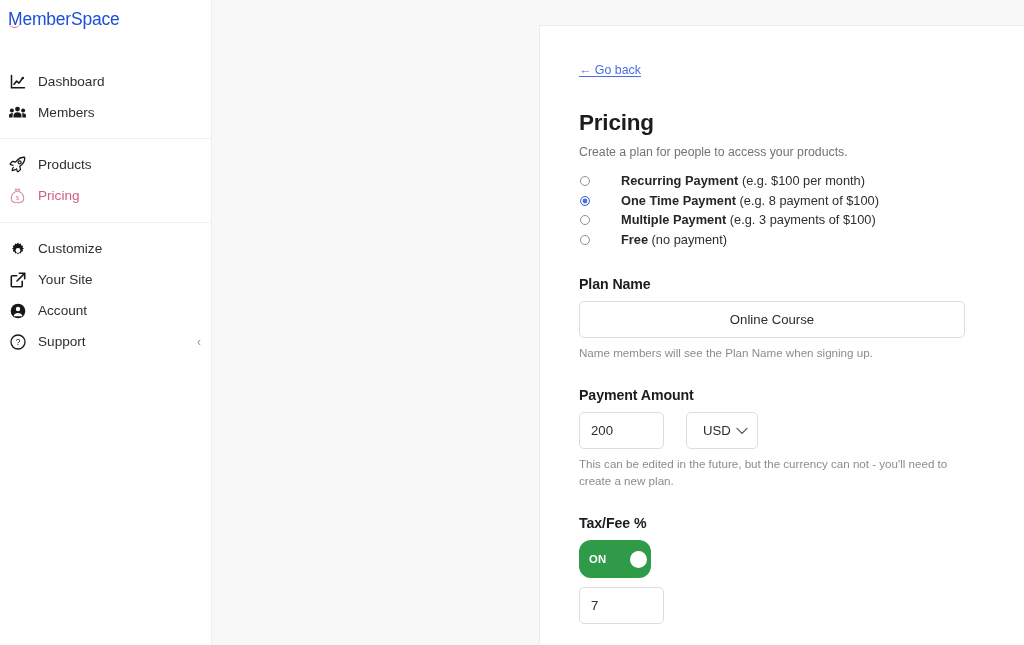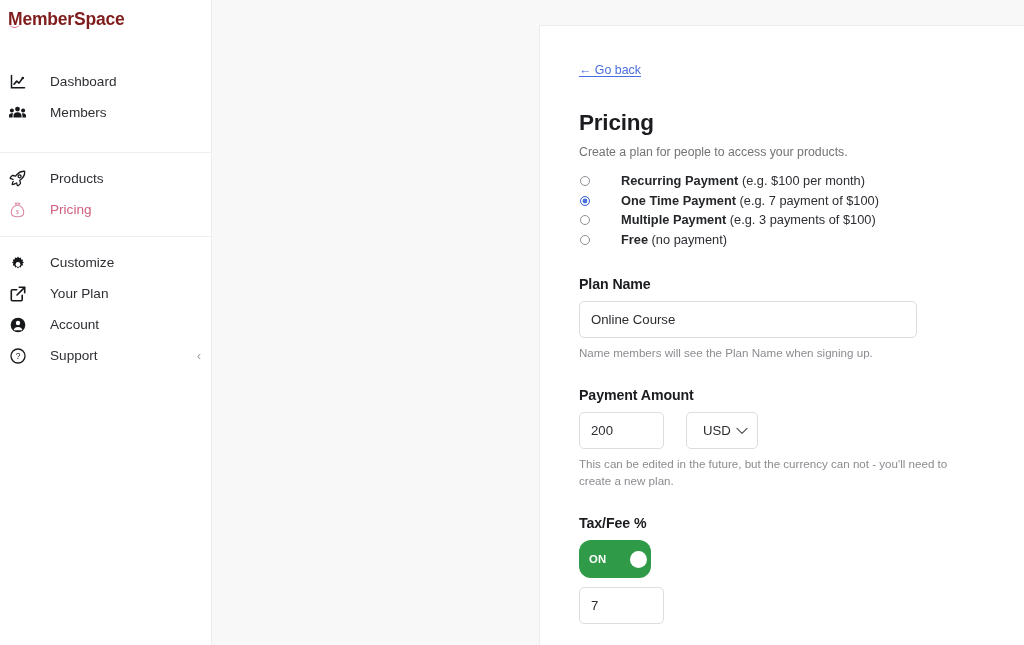--- a/index.html
+++ b/index.html
@@ -35,23 +35,23 @@
 
   .brand {
     height: 30px;
     display: flex;
     align-items: center;
     padding: 0 0 0 8px;
     margin-top: 4px;
   }
   .brand-text {
     font-size: 17.5px;
-    font-weight: 700;
+    font-weight: 400;
     letter-spacing: -0.2px;
-    color: #7f1d1d;
+    color: #1d4ed8;
     position: relative;
     display: inline-block;
   }
   .brand-m {
     position: relative;
     display: inline-block;
   }
   .brand-m::after {
     content: "";
     position: absolute;
@@ -61,27 +61,27 @@
     height: 5px;
     border-bottom: 1.6px solid #e05b7e;
     border-radius: 0 0 60% 60% / 0 0 100% 100%;
   }
 
   .nav-group {
     padding: 0;
   }
   .nav-group + .nav-group { border-top: 1px solid #eeefef; }
   .nav-group.g1 { margin-top: 32px; padding-bottom: 10px; }
-  .nav-group.g2 { padding: 10px 0 11px 0; margin-top: 14px; }
+  .nav-group.g2 { padding: 10px 0 11px 0; }
   .nav-group.g3 { padding: 10px 0 0 0; }
 
   .nav-item {
     display: flex;
     align-items: center;
-    gap: 24px;
+    gap: 12px;
     height: 31px;
     padding: 0 10px 0 9px;
     color: #2d2f34;
     font-size: 13.6px;
     text-decoration: none;
     cursor: pointer;
     position: relative;
   }
   .nav-item .nav-ico {
     width: 17px;
@@ -209,21 +209,21 @@
     border-radius: 5px;
     background: #fff;
     font-size: 13.2px;
     color: #2b2d31;
     padding: 0 11px;
     display: flex;
     align-items: center;
     font-family: inherit;
     outline: none;
   }
-  .input-plan { width: 338px; }
+  .input-plan { width: 386px; text-align: center; }
   .input-amount { width: 85px; }
 
   .helper {
     margin-top: 7px;
     font-size: 11.6px;
     color: #8a8c90;
     line-height: 1.43;
     max-width: 388px;
   }
 
@@ -355,21 +355,21 @@
       </a>
 
       <a class="nav-item">
         <span class="nav-ico">
           <svg width="16" height="16" viewBox="0 0 16 16" fill="none">
             <path d="M9.3 1.3h5.4v5.4" stroke="currentColor" stroke-width="1.6" stroke-linecap="round" stroke-linejoin="round"></path>
             <path d="M7 9l7.4-7.4" stroke="currentColor" stroke-width="1.6" stroke-linecap="round"></path>
             <path d="M12.2 9.4v4.3a1 1 0 01-1 1H2.3a1 1 0 01-1-1V4.8a1 1 0 011-1h4.4" stroke="currentColor" stroke-width="1.6" stroke-linecap="round" stroke-linejoin="round"></path>
           </svg>
         </span>
-        <span class="nav-label">Your Plan</span>
+        <span class="nav-label">Your Site</span>
       </a>
 
       <a class="nav-item">
         <span class="nav-ico">
           <svg width="16" height="16" viewBox="0 0 16 16" fill="currentColor">
             <circle cx="8" cy="8" r="7.3"></circle>
             <circle cx="8" cy="6" r="2.2" fill="#ffffff"></circle>
             <path d="M3.6 13.2c.5-2 2.2-3.1 4.4-3.1s3.9 1.1 4.4 3.1" fill="#ffffff"></path>
           </svg>
         </span>
@@ -401,21 +401,21 @@
 
         <div class="radio-list">
 
           <label class="radio-row">
             <span class="radio-dot"></span>
             <span class="radio-text"><b>Recurring Payment</b> <span>(e.g. $100 per month)</span></span>
           </label>
 
           <label class="radio-row selected">
             <span class="radio-dot"></span>
-            <span class="radio-text"><b>One Time Payment</b> <span>(e.g. 7 payment of $100)</span></span>
+            <span class="radio-text"><b>One Time Payment</b> <span>(e.g. 8 payment of $100)</span></span>
           </label>
 
           <label class="radio-row">
             <span class="radio-dot"></span>
             <span class="radio-text"><b>Multiple Payment</b> <span>(e.g. 3 payments of $100)</span></span>
           </label>
 
           <label class="radio-row">
             <span class="radio-dot"></span>
             <span class="radio-text"><b>Free</b> <span>(no payment)</span></span>

